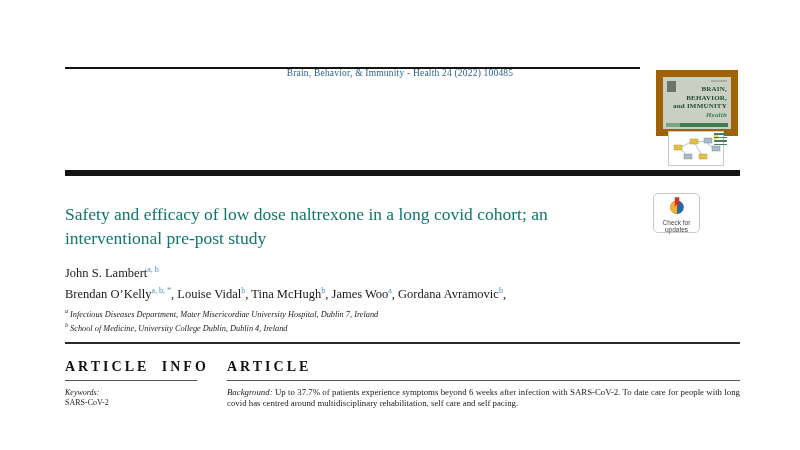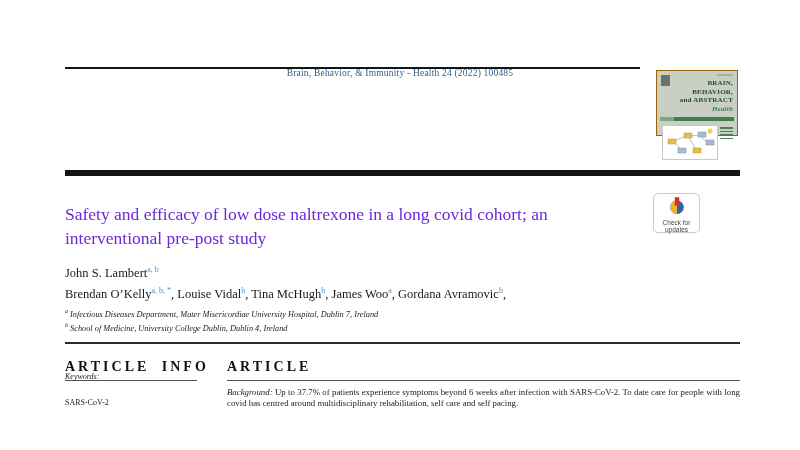--- a/index.html
+++ b/index.html
@@ -18,21 +18,21 @@
 
   .header-panel { position:absolute; left:160px; top:71px; width:480px; height:96px;
                   background:#ededeb; text-align:center; }
   .contents-line { padding-top:10px; font-size:9px; color:#222; }
   .link-blue { color:#4ba3d8; text-decoration:none; cursor:pointer; }
   .journal-name { margin-top:11px; font-size:16.5px; color:#141414; letter-spacing:0.3px; }
   .homepage-line { margin-top:15px; font-size:9px; font-family:"Liberation Sans", sans-serif; color:#1a1a1a; }
 
   
   .cover { position:absolute; left:656px; top:70px; width:82px; height:66px;
-           background:#c9cfc3; border:1px solid #a16207; }
+           background:#c9cfc3; border:7px solid #a16207; }
   .cover-logo { position:absolute; left:4px; top:4px; width:9px; height:11px; background:#6d726b; }
   .cover-topline { position:absolute; right:4px; top:3px; width:16px; height:2px; background:#a7b0a3; }
   .cover-title { position:absolute; right:4px; top:8px; text-align:right; color:#234d32;
                  font-size:7px; line-height:8.5px; font-weight:bold; letter-spacing:0.2px; }
   .cover-health { font-style:italic; color:#35824d; }
   .cover-band { position:absolute; left:3px; right:3px; top:46px; height:4px; background:#3f7d4f; }
   .cover-band-accent { position:absolute; left:0; top:0; width:14px; height:4px; background:#7aa884; }
   .cover-panel { position:absolute; left:5px; top:54px; width:56px; height:35px;
                  background:#ffffff; border:0.5px solid #c9c9c9; }
   .cover-editors { position:absolute; right:4px; top:56px; width:13px; }
@@ -43,36 +43,36 @@
 
   
   .badge { position:absolute; left:653px; top:193px; width:47px; height:40px;
            border:1px solid #c9c9c9; border-radius:5px; background:#fff; text-align:center; cursor:pointer; }
   .badge svg { margin-top:3px; }
   .badge-text { font-size:6.5px; line-height:7px; color:#444;
                 font-family:"Liberation Sans", sans-serif; }
 
   
   .article-title { position:absolute; left:65px; top:203px; width:600px;
-                   font-size:17.5px; line-height:23.5px; color:#6d28d9; }
+                   font-size:17.5px; line-height:23.5px; color:#0f766e; }
   .authors { position:absolute; left:65px; top:261px; width:640px;
              font-size:12.5px; line-height:17px; color:#1a1a1a; }
   .authors sup { color:#4a90c9; font-size:8px; }
   .affiliations { position:absolute; left:65px; top:306px; font-size:8.3px; font-style:italic;
                   line-height:11px; color:#222; }
   .affiliations sup { font-size:6px; }
 
   
   .full-rule { position:absolute; left:65px; top:342px; width:675px; height:1.5px; background:#2a2a2a; }
   .section-heading { position:absolute; top:359px; font-size:14px; font-weight:bold;
                      letter-spacing:3px; word-spacing:6px; color:#111; }
   .h-info { left:65px; } .h-abs { left:227px; }
   .underline-left  { position:absolute; left:65px;  top:380px; width:132px; height:1px; background:#555; }
   .underline-right { position:absolute; left:227px; top:380px; width:513px; height:1px; background:#555; }
-  .keywords-label { position:absolute; left:65px; top:372px; font-size:8px; font-style:italic; color:#222; }
+  .keywords-label { position:absolute; left:65px; top:388px; font-size:8px; font-style:italic; color:#222; }
   .keyword-value  { position:absolute; left:65px; top:398px; font-size:8px; color:#222; }
   .abstract-body { position:absolute; left:227px; top:387px; width:513px; height:23px; overflow:hidden;
                    font-size:8.8px; line-height:11px; text-align:justify; color:#1b1b1b; }
   .abstract-lead { font-style:italic; }
 </style>
 </head>
 <body>
 
 <div class="page">
 
@@ -81,21 +81,21 @@
   <div class="top-rule"></div>
 
 
 
   <div class="cover">
     <div class="cover-logo"></div>
     <div class="cover-topline"></div>
     <div class="cover-title">
       <div>BRAIN,</div>
       <div>BEHAVIOR,</div>
-      <div>and ABSTRACT</div>
+      <div>and IMMUNITY</div>
       <div class="cover-health">Health</div>
     </div>
     <div class="cover-band">
         <div class="cover-band-accent"></div>
       </div>
     <div class="cover-panel">
       <svg width="55" height="34" viewBox="0 0 55 34">
         <line x1="10" y1="16" x2="22" y2="10" stroke="#9aa5a0" stroke-width="0.7"></line>
         <line x1="13" y1="18" x2="18" y2="24" stroke="#9aa5a0" stroke-width="0.7"></line>
         <line x1="26" y1="12" x2="33" y2="23" stroke="#9aa5a0" stroke-width="0.7"></line>

